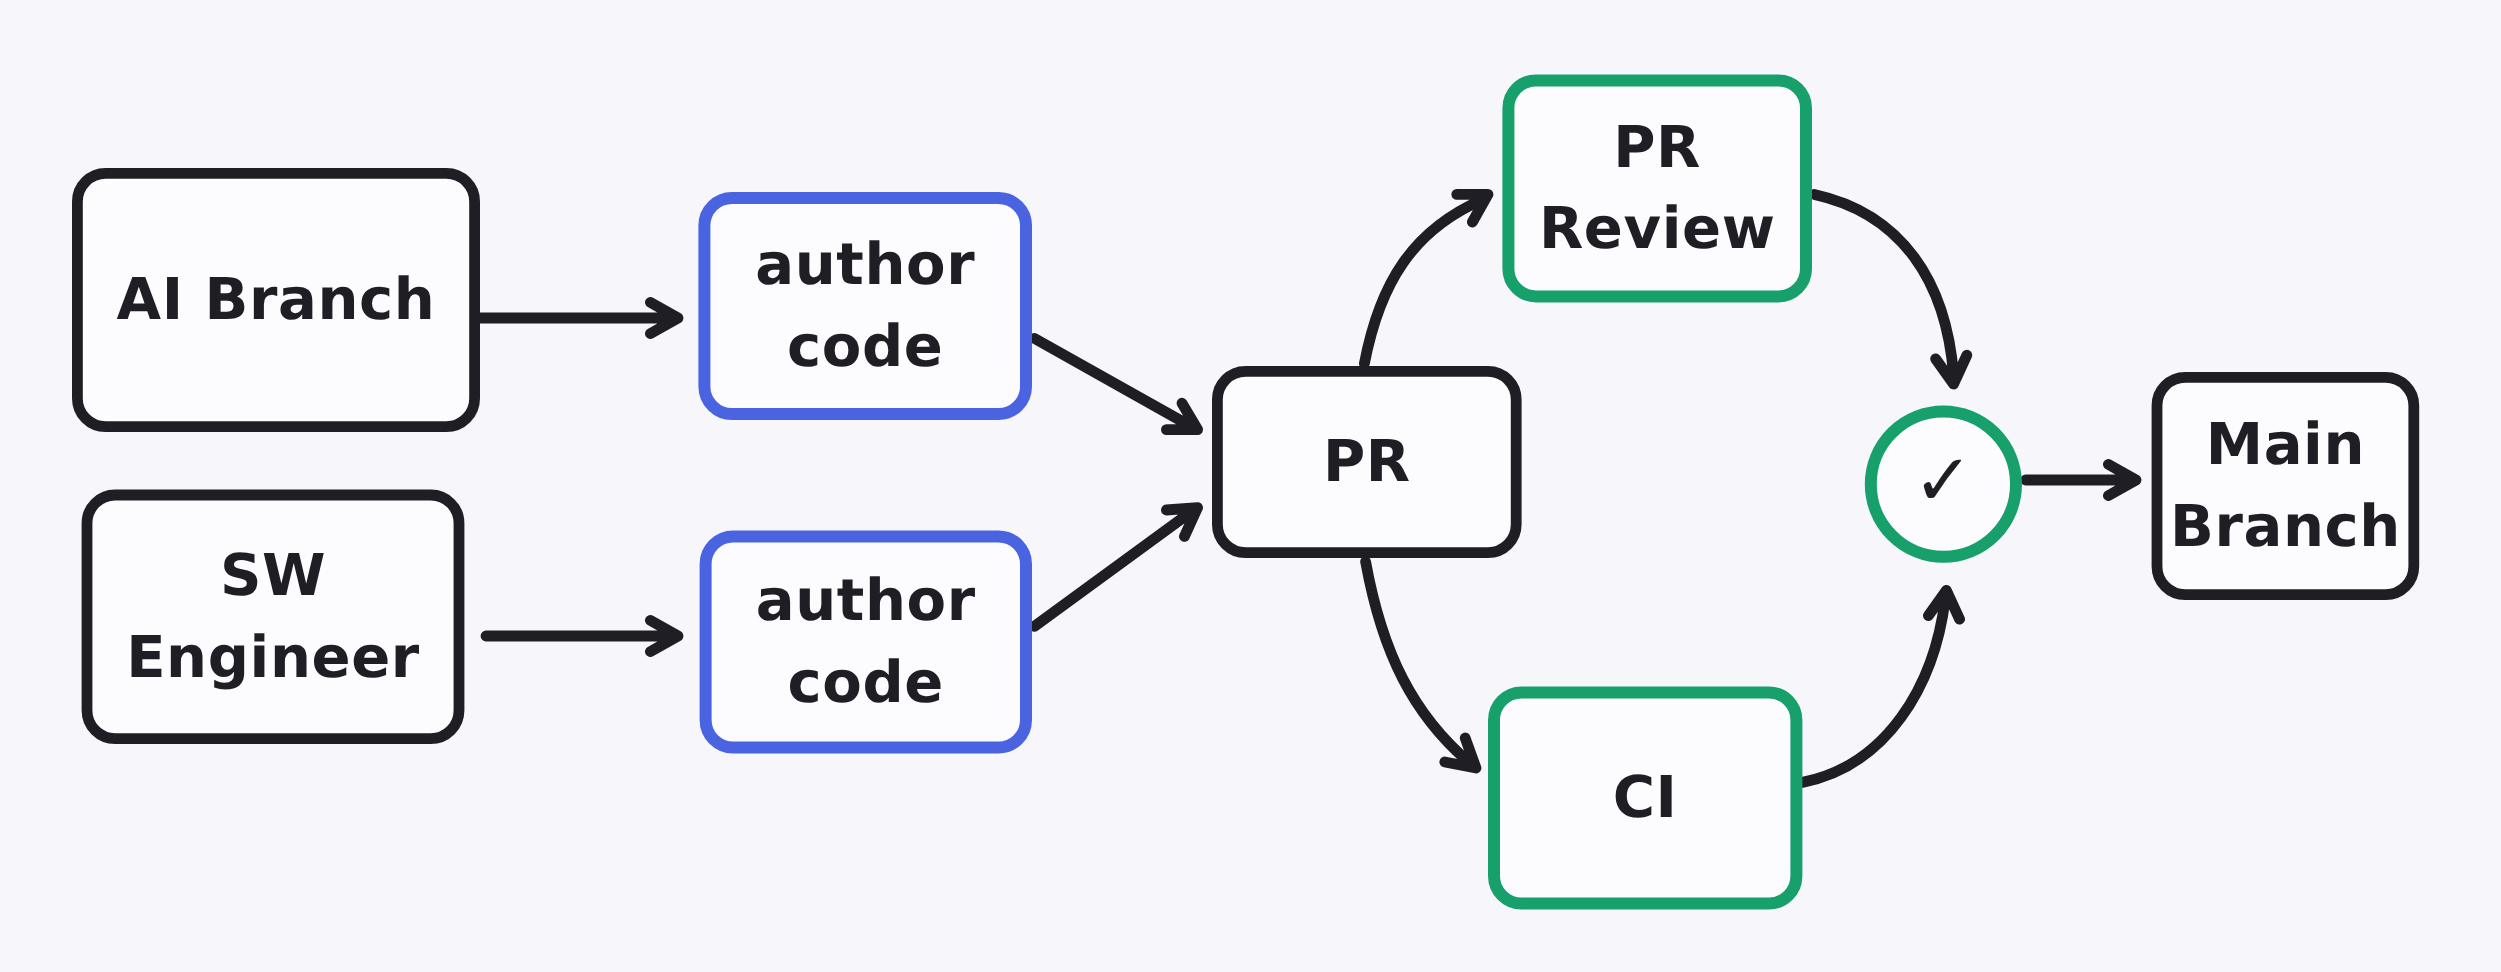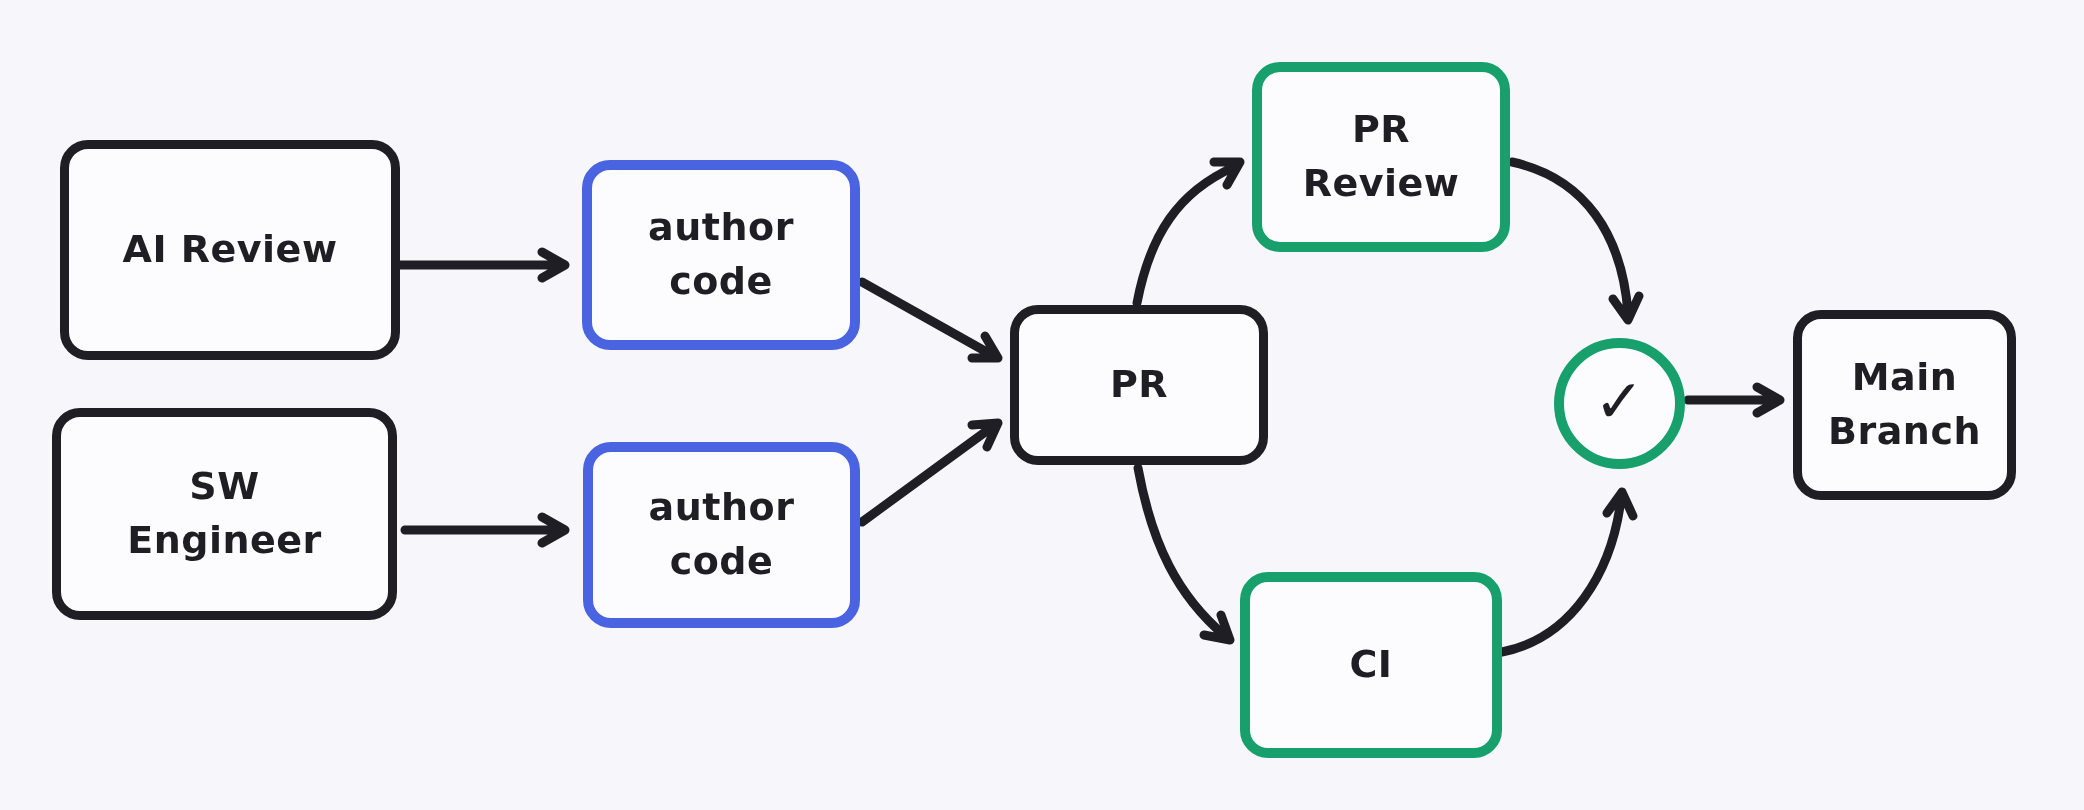--- a/index.html
+++ b/index.html
@@ -34,21 +34,21 @@
   .node {
     position: absolute;
     display: flex;
     align-items: center;
     justify-content: center;
     text-align: center;
     border: 9px solid var(--stroke);
     border-radius: 28px;
     background: var(--node-fill);
     color: var(--stroke);
-    font-size: 38px;
+    font-size: 48px;
     font-weight: 700;
     letter-spacing: 0.5px;
     line-height: 1.42;
     white-space: pre-line;
   }
   .node.blue  { border-color: var(--blue);  border-width: 10px; }
   .node.green { border-color: var(--green); border-width: 10px; }
   .node.circle {
     border-radius: 50%;
     border: 10px solid var(--green);
@@ -67,23 +67,23 @@
     <path d="M405 530 L558 530 M542 517 L565 530 L542 543"></path>
     <path d="M862 282 L992 355 M972 358 L998 358 L985 336"></path>
     <path d="M862 522 L992 427 M972 425 L998 423 L987 447"></path>
     <path d="M1137 303 C1150 235 1178 192 1234 167 M1214 162 L1240 162 L1227 185"></path>
     <path d="M1138 468 C1152 545 1178 596 1225 636 M1204 635 L1230 640 L1221 615"></path>
     <path d="M1512 162 C1585 178 1622 235 1628 313 M1613 299 L1628 320 L1639 296"></path>
     <path d="M1502 652 C1572 638 1612 572 1621 499 M1607 513 L1622 492 L1633 516"></path>
     <path d="M1688 400 L1774 400 M1757 387 L1780 400 L1757 413"></path>
   </svg>
 
-  <div class="node" style="left:60px; top:140px; width:340px; height:220px;">AI Review</div>
+  <div class="node" style="left:60px; top:140px; width:340px; height:220px;">AI Branch</div>
 
-  <div class="node" style="left:52px; top:408px; width:345px; height:212px;">SW
+  <div class="node" style="left:68px; top:408px; width:319px; height:212px;">SW
 Engineer</div>
 
   <div class="node blue" style="left:582px; top:160px; width:278px; height:190px;">author
 code</div>
 
   <div class="node blue" style="left:583px; top:442px; width:277px; height:186px;">author
 code</div>
 
   <div class="node" style="left:1010px; top:305px; width:258px; height:160px;">PR</div>
 

